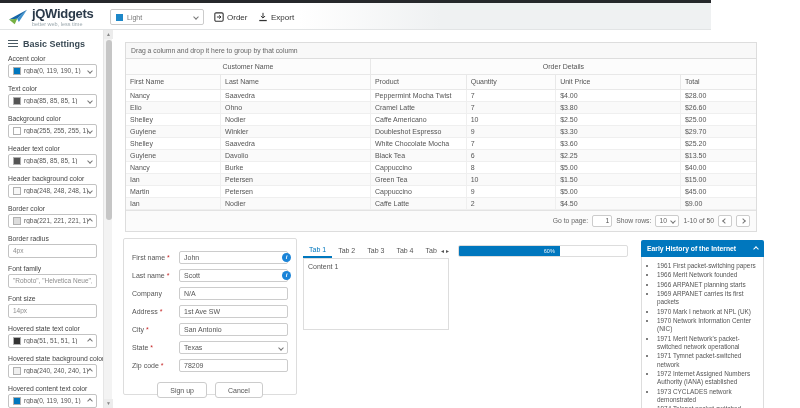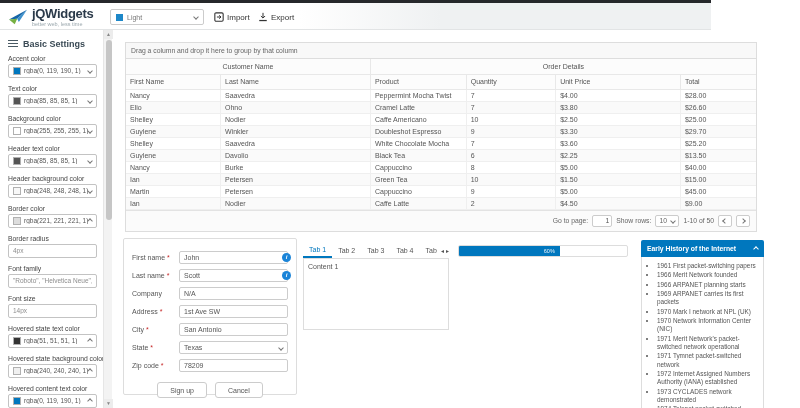--- a/index.html
+++ b/index.html
@@ -137,21 +137,21 @@
   <div class="theme-select">
     <span class="theme-swatch"></span>
     <span class="theme-label">Light</span>
     <span class="chev"></span>
   </div>
   <button class="hbtn" id="import-btn">
     <svg viewBox="0 0 12 12">
         <rect x="1" y="1" width="10" height="10" rx="1.5" fill="none" stroke="#333" stroke-width="1.3"></rect>
         <path d="M3.5 6 H8 M6.2 4 L8.4 6 L6.2 8" fill="none" stroke="#333" stroke-width="1.2"></path>
       </svg>
-    <span>Import</span>
+    <span>Order</span>
   </button>
   <button class="hbtn" id="export-btn">
     <svg viewBox="0 0 12 12">
         <path d="M6 1 V7 M3.5 4.8 L6 7.3 L8.5 4.8" fill="none" stroke="#333" stroke-width="1.2"></path>
         <path d="M1.5 9.5 H10.5 V11 H1.5 Z" fill="#333"></path>
       </svg>
     <span>Export</span>
   </button>
 </div>
 

